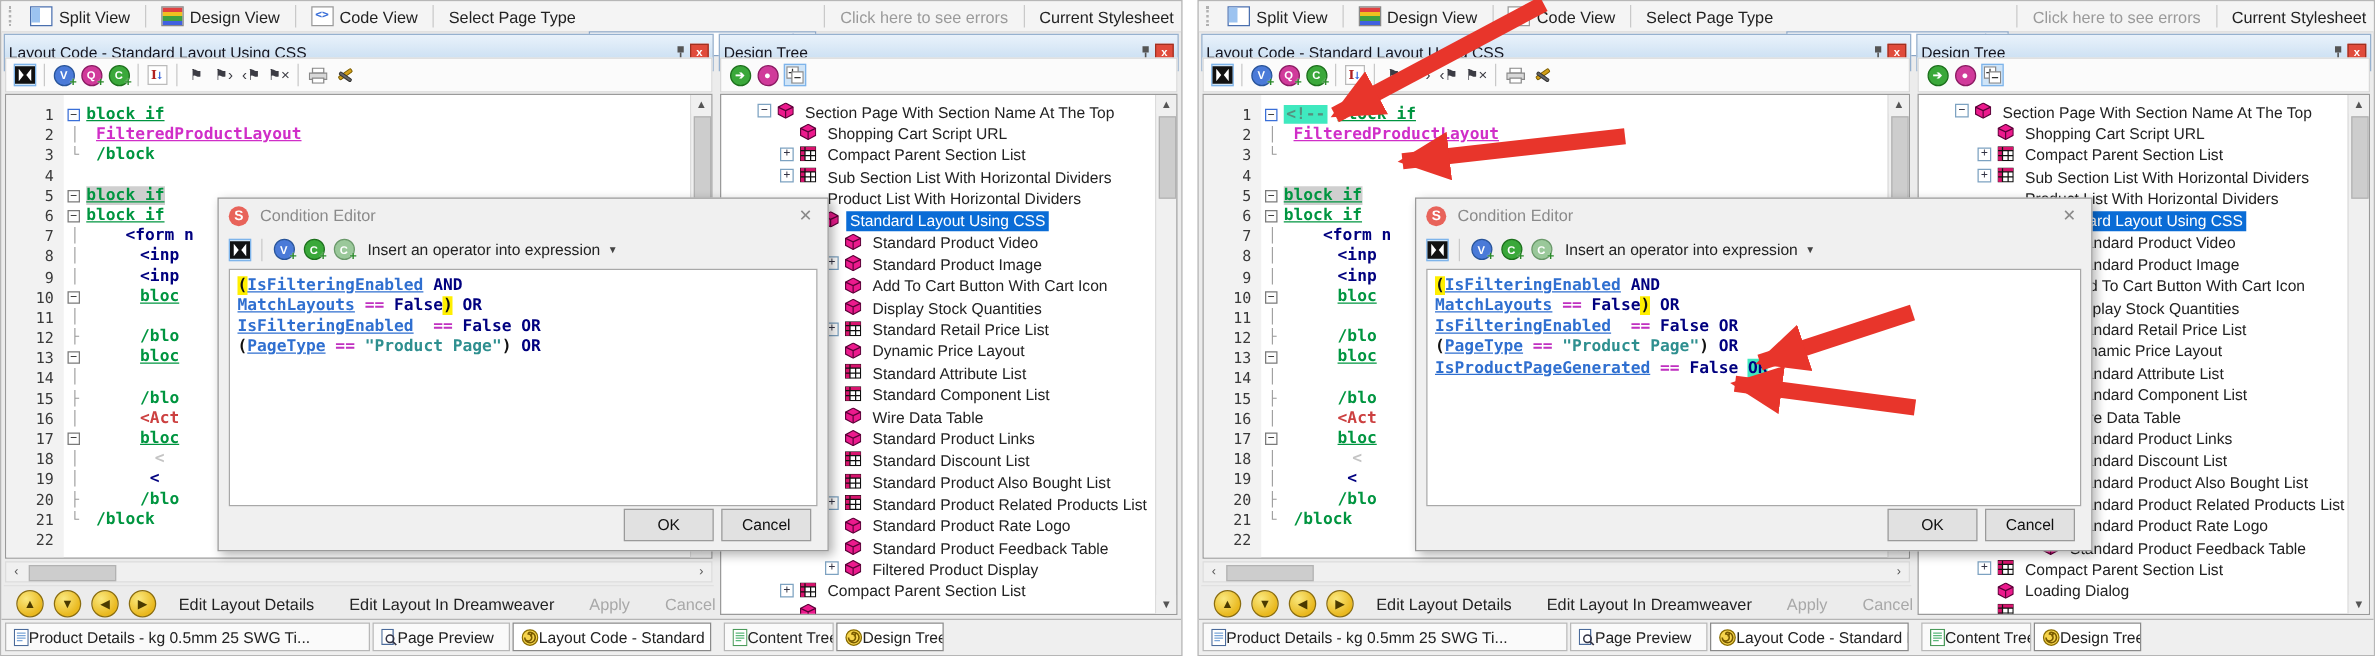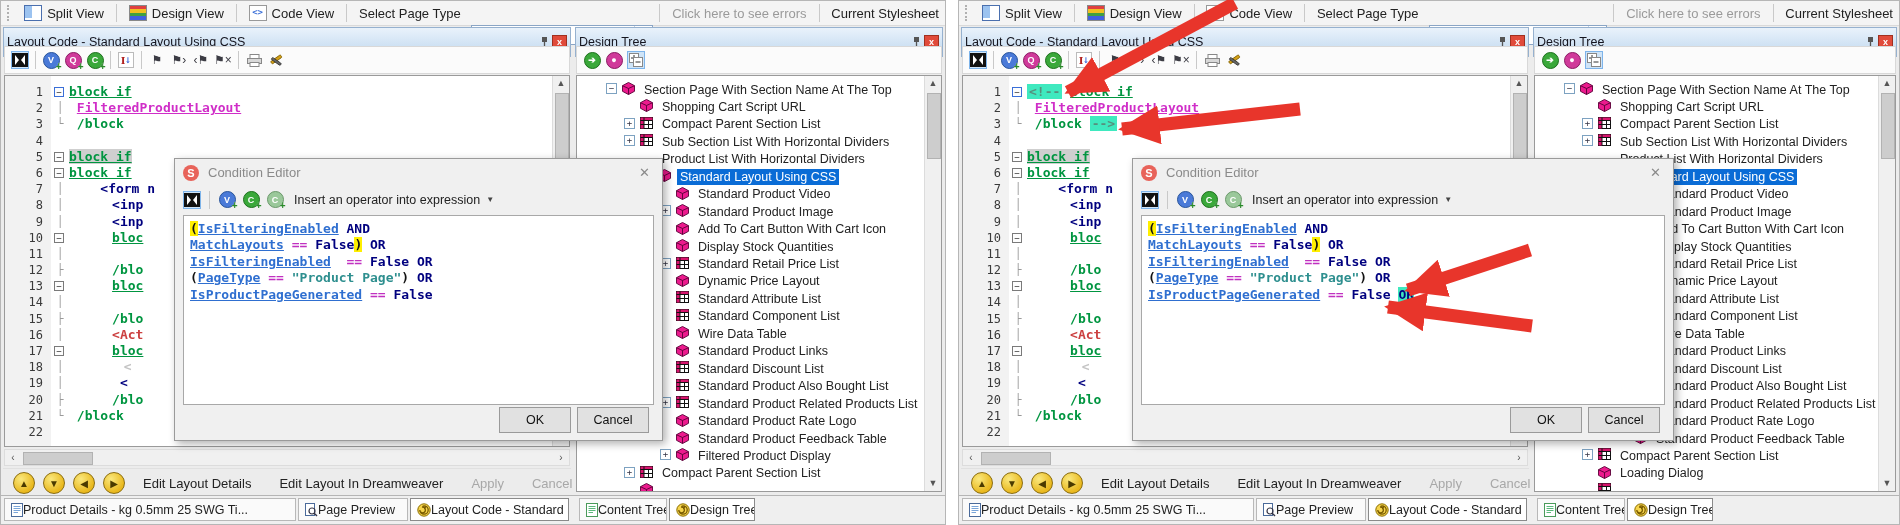--- a/index.html
+++ b/index.html
@@ -645,21 +645,20 @@
             <span class="circ c-pale">C</span>
           </span>
         <span class="oplabel">Insert an operator into expression</span>
         <span class="oparrow">▼</span>
       </div>
       <div class="dexpr">
           <div class="eline"><span class="seg ey">(</span><span class="seg eid">IsFilteringEnabled</span><span class="seg ep"> </span><span class="seg ekw">AND</span></div>
           <div class="eline"><span class="seg eid">MatchLayouts</span><span class="seg ep"> </span><span class="seg eop">==</span><span class="seg ep"> </span><span class="seg ekw">False</span><span class="seg ey">)</span><span class="seg ep"> </span><span class="seg ekw">OR</span></div>
           <div class="eline"><span class="seg eid">IsFilteringEnabled</span><span class="seg ep">  </span><span class="seg eop">==</span><span class="seg ep"> </span><span class="seg ekw">False</span><span class="seg ep"> </span><span class="seg ekw">OR</span></div>
           <div class="eline"><span class="seg ep">(</span><span class="seg eid">PageType</span><span class="seg ep"> </span><span class="seg eop">==</span><span class="seg ep"> </span><span class="seg estr">"Product Page"</span><span class="seg ep">)</span><span class="seg ep"> </span><span class="seg ekw">OR</span></div>
-          <div class="eline"><span class="seg eid">IsProductPageGenerated</span><span class="seg ep"> </span><span class="seg eop">==</span><span class="seg ep"> </span><span class="seg ekw">False</span></div>
         </div>
       <div class="dbtn ok">OK</div>
       <div class="dbtn cancel">Cancel</div>
     </div>
 
   </div>
 
   <div class="half side-right">
 
     <div class="topbar">
@@ -741,21 +740,21 @@
             <svg width="15" height="14" viewBox="0 0 15 14">
               <rect x="1" y="5" width="12" height="3" rx="1" transform="rotate(-35 7 6)" fill="#d4a017" stroke="#7a5c00" stroke-width="0.8"></rect>
               <rect x="2" y="7" width="11" height="2.4" rx="1" transform="rotate(35 7 8)" fill="#666" stroke="#333" stroke-width="0.8"></rect>
             </svg>
           </span>
       </div>
       <div class="codearea">
         <div class="codelines">
             <div class="codeline"><span class="lnum">1</span><span class="fold"><span class="foldbox blue">−</span></span><span class="ctext" style="padding-left: 0px;"><span class="seg ccmt">&lt;!--</span><span class="seg ep"> </span><span class="seg cg u">block if</span></span></div>
             <div class="codeline"><span class="lnum">2</span><span class="fold">│</span><span class="ctext" style="padding-left: 7.83px;"><span class="seg cm">FilteredProductLayout</span></span></div>
-            <div class="codeline"><span class="lnum">3</span><span class="fold">└</span><span class="ctext" style="padding-left: 7.83px;"><span class="seg cg">/block</span><span class="seg ep"> </span><span class="seg ccmt">--&gt;</span></span></div>
+            <div class="codeline"><span class="lnum">3</span><span class="fold">└</span></div>
             <div class="codeline"><span class="lnum">4</span><span class="fold"></span><span class="ctext" style="padding-left: 0px;"></span></div>
             <div class="codeline"><span class="lnum">5</span><span class="fold"><span class="foldbox">−</span></span><span class="ctext" style="padding-left: 0px;"><span class="seg cg u hlgray">block if</span></span></div>
             <div class="codeline"><span class="lnum">6</span><span class="fold"><span class="foldbox">−</span></span><span class="ctext" style="padding-left: 0px;"><span class="seg cg u">block if</span></span></div>
             <div class="codeline"><span class="lnum">7</span><span class="fold">│</span><span class="ctext" style="padding-left: 31.32px;"><span class="seg ct">&lt;form n</span></span></div>
             <div class="codeline"><span class="lnum">8</span><span class="fold">│</span><span class="ctext" style="padding-left: 43.065px;"><span class="seg ct">&lt;inp</span></span></div>
             <div class="codeline"><span class="lnum">9</span><span class="fold">│</span><span class="ctext" style="padding-left: 43.065px;"><span class="seg ct">&lt;inp</span></span></div>
             <div class="codeline"><span class="lnum">10</span><span class="fold"><span class="foldbox">−</span></span><span class="ctext" style="padding-left: 43.065px;"><span class="seg cg u">bloc</span></span></div>
             <div class="codeline"><span class="lnum">11</span><span class="fold">│</span><span class="ctext" style="padding-left: 0px;"></span></div>
             <div class="codeline"><span class="lnum">12</span><span class="fold">├</span><span class="ctext" style="padding-left: 43.065px;"><span class="seg cg">/blo</span></span></div>
             <div class="codeline"><span class="lnum">13</span><span class="fold"><span class="foldbox">−</span></span><span class="ctext" style="padding-left: 43.065px;"><span class="seg cg u">bloc</span></span></div>

